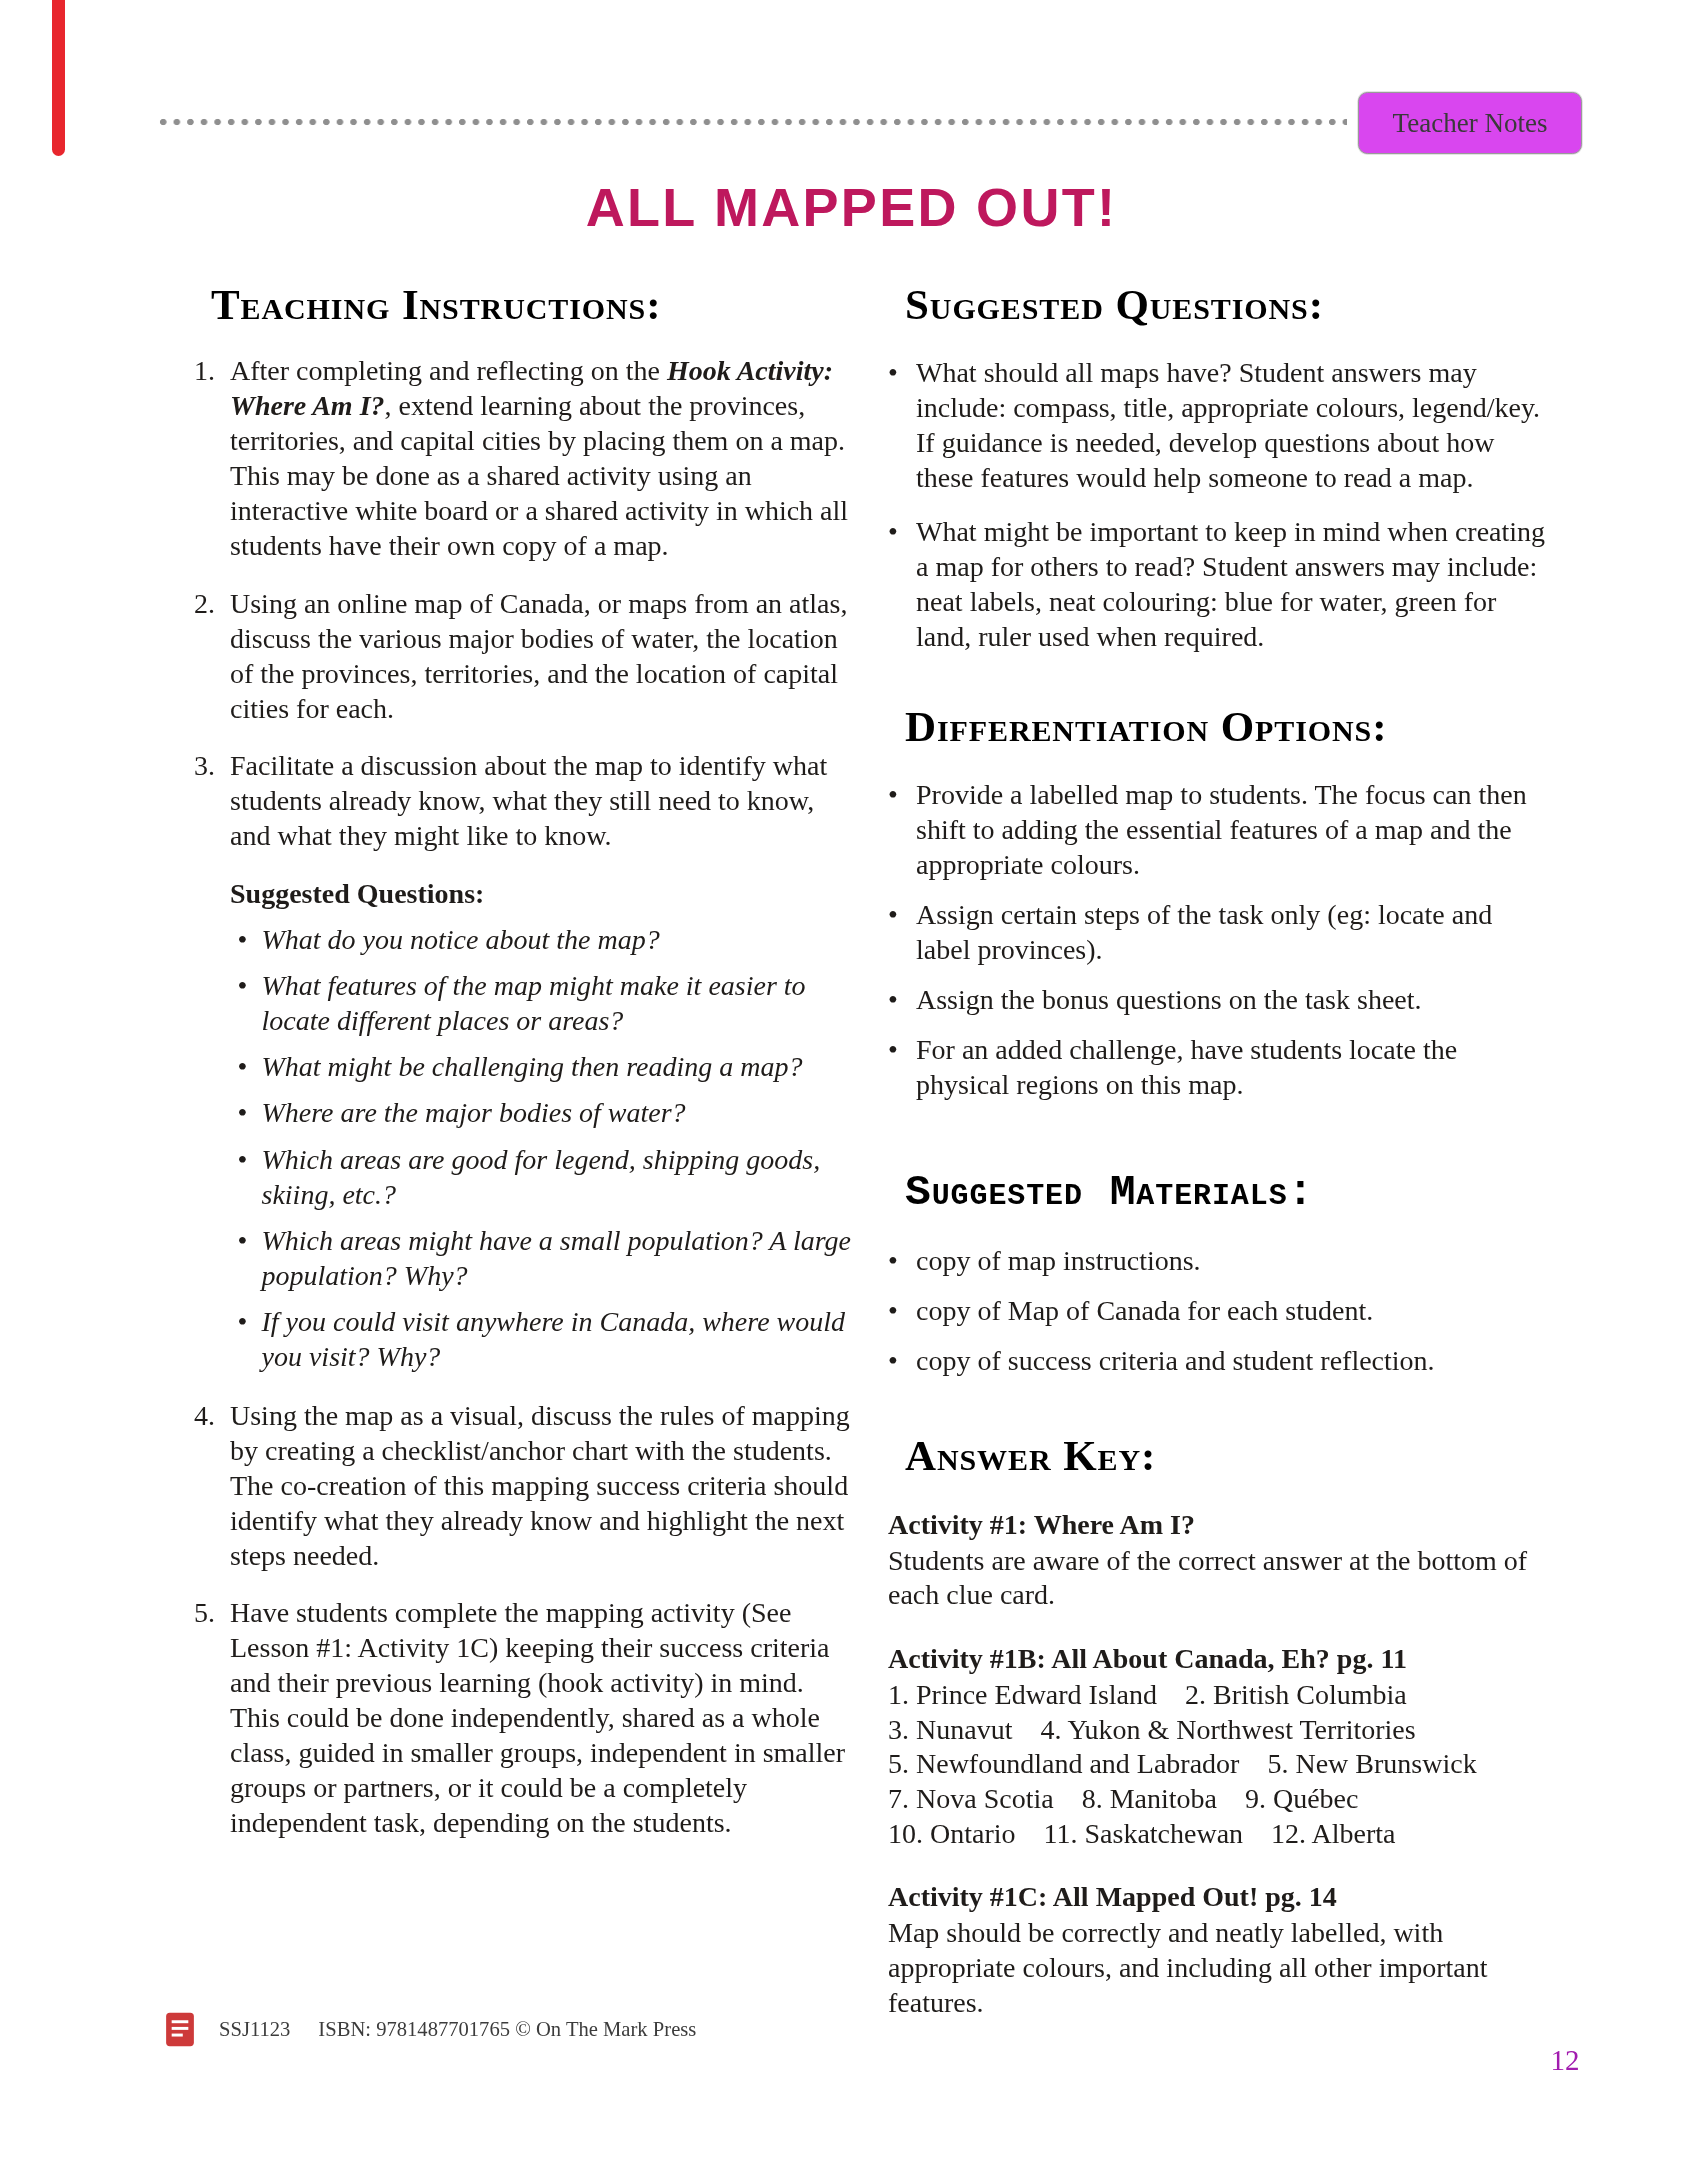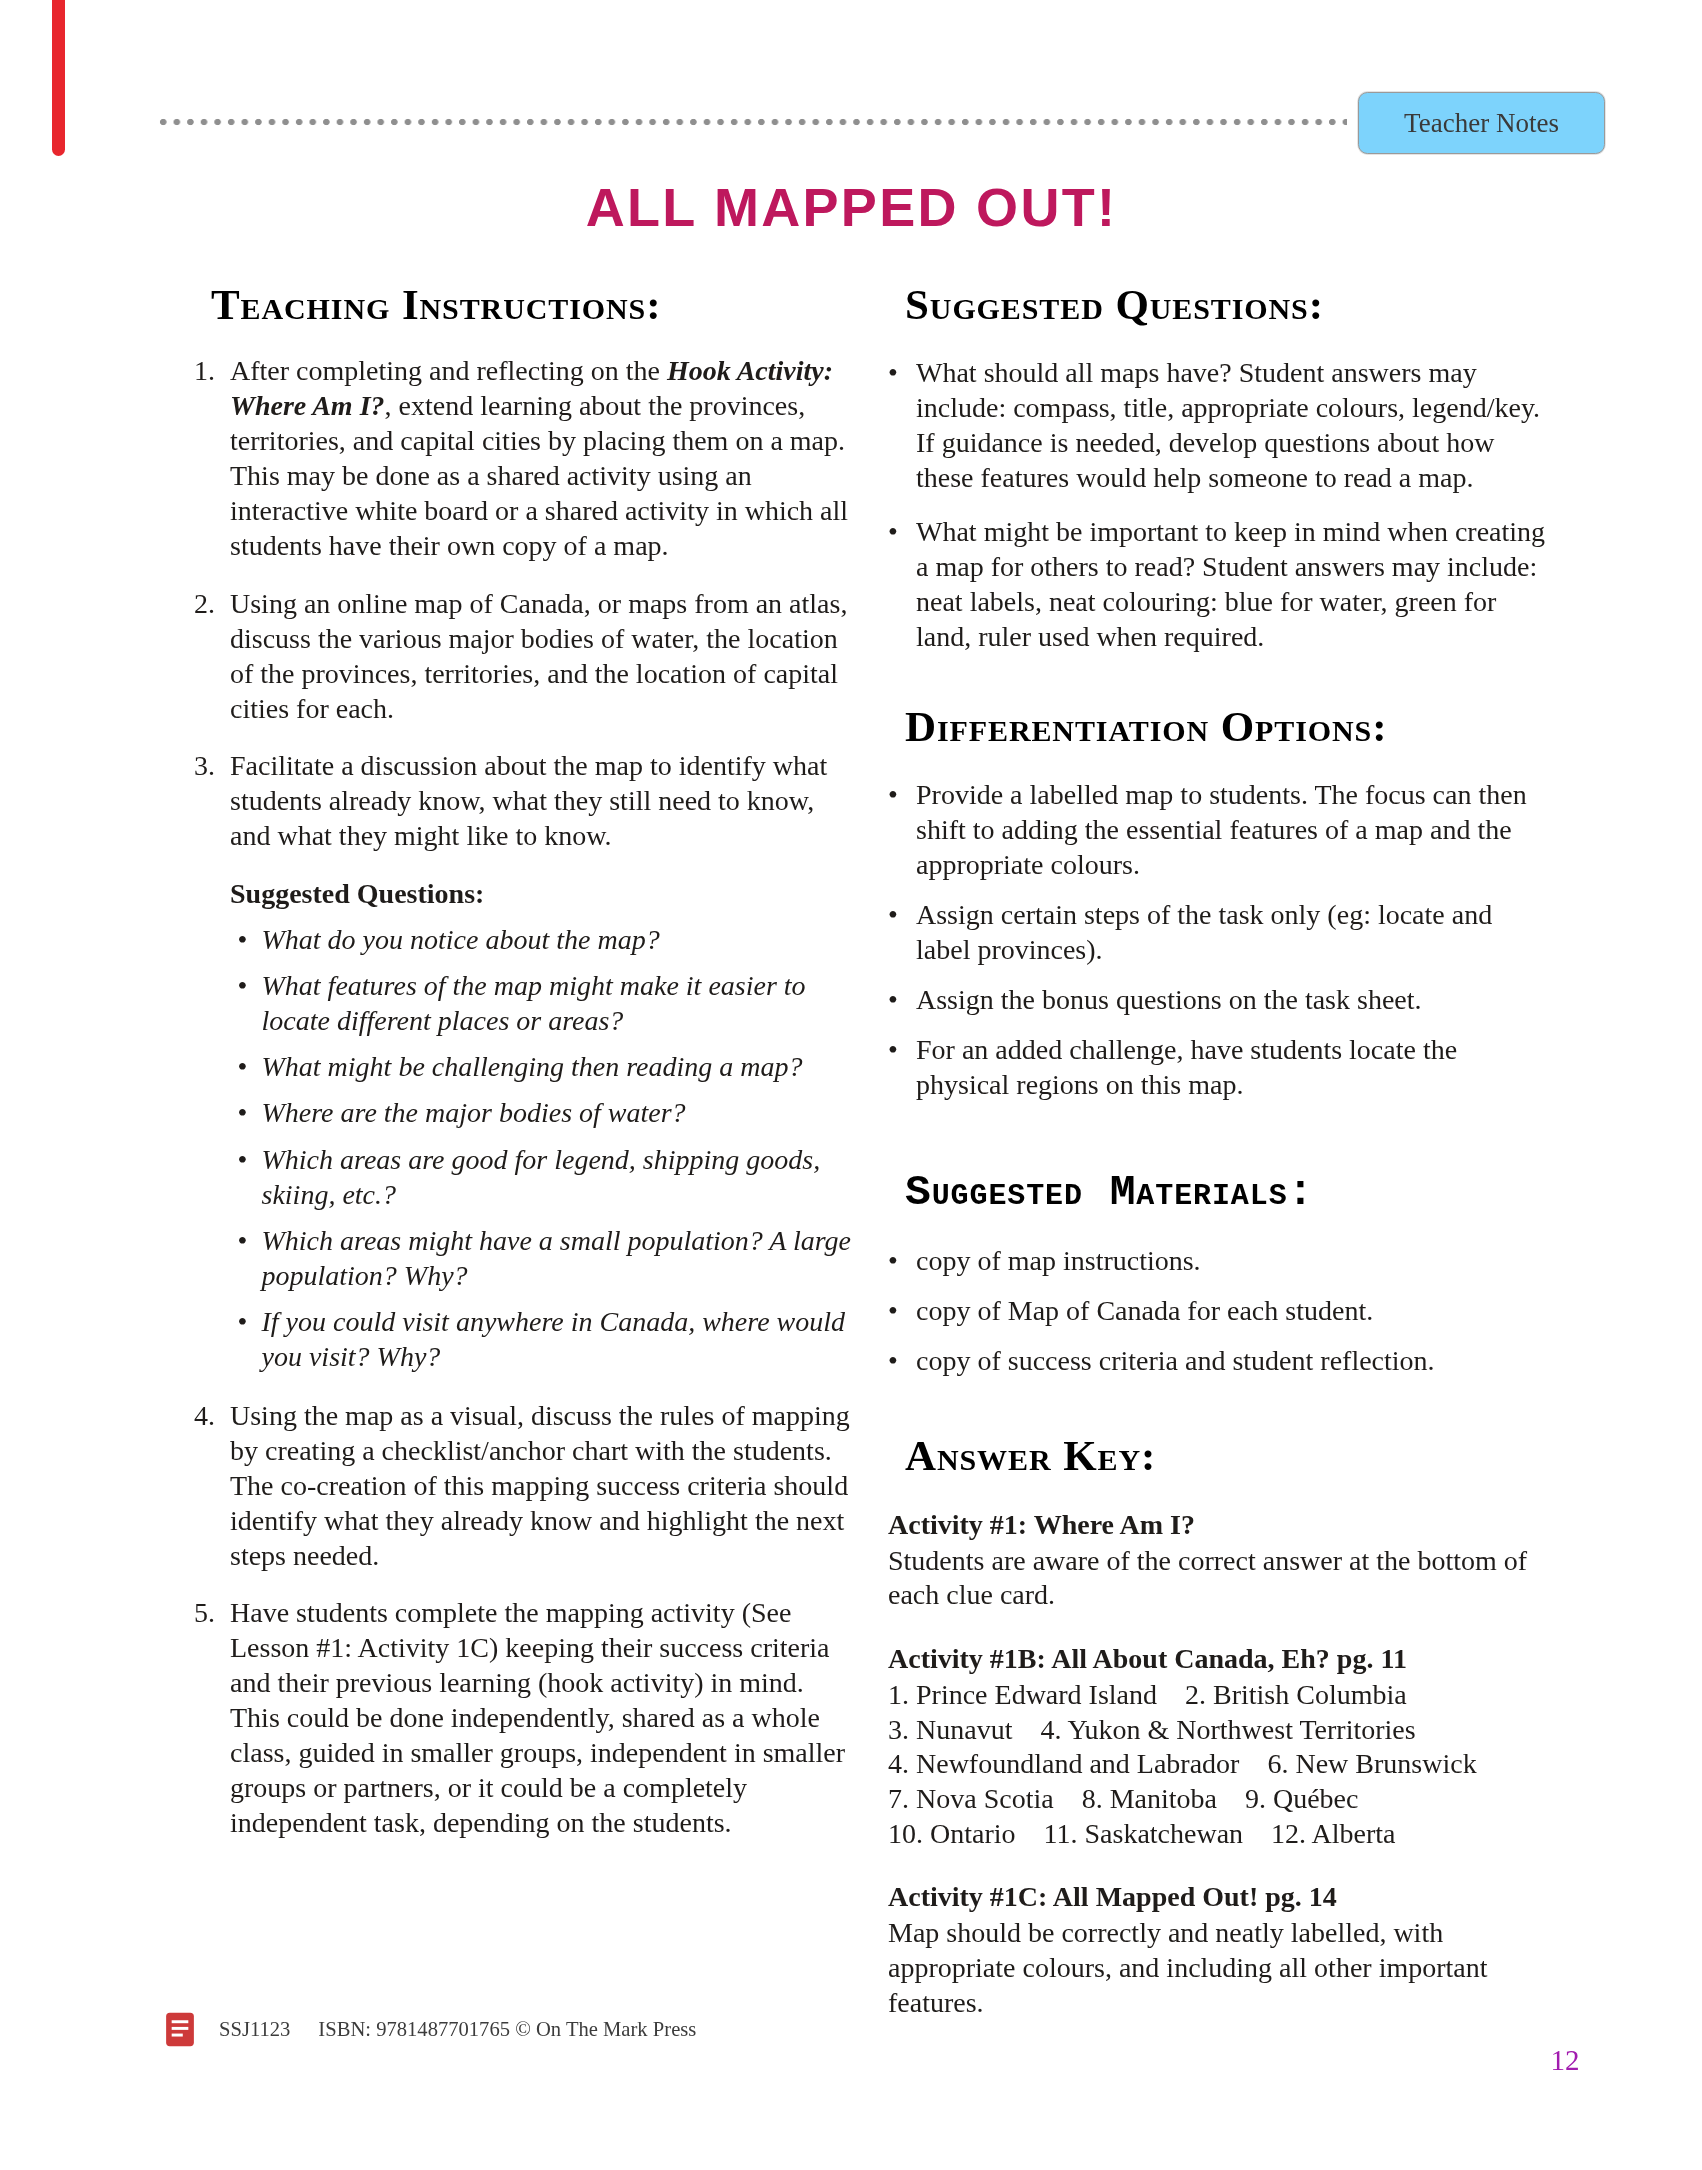--- a/index.html
+++ b/index.html
@@ -16,22 +16,22 @@
   .corner-bar {
     position:absolute; left:52px; top:0; width:13px; height:156px;
     background:#e8262d; border-radius:0 0 6.6px 6.6px;
   }
   .dotted-rule {
     position:absolute; left:159px; top:118px; width:1188px; height:8.4px;
     background-image:radial-gradient(circle at 4.2px 4.2px, #8f8f8f 2.9px, transparent 3.7px);
     background-size:13.6px 8.4px; background-repeat:repeat-x;
   }
   .teacher-tab {
-    position:absolute; left:1358px; top:92px; width:247px; height:62px;
-    border:1.9px solid #9a9a9a; border-radius:9.4px; background:#7dd3fc;
+    position:absolute; left:1358px; top:92px; width:224px; height:62px;
+    border:1.9px solid #9a9a9a; border-radius:9.4px; background:#d946ef;
     box-shadow:0 0 0 0.9px #e3e3e3;
     display:flex; align-items:center; justify-content:center;
     font-size:27px; color:#3a3a3a;
   }
 
   .page-title {
     position:absolute; left:159px; top:176px; width:1385px;
     text-align:center;
     font-family:"Liberation Sans", sans-serif; font-weight:bold;
     font-size:54px; letter-spacing:2.3px; color:#be185d;
@@ -216,21 +216,21 @@
 
     <div class="answer">
       <div class="answer-title">Activity #1: Where Am I?</div>
       <div class="answer-text">Students are aware of the correct answer at the bottom of each clue card.</div>
     </div>
 
     <div class="answer">
       <div class="answer-title">Activity #1B: All About Canada, Eh? pg. 11</div>
       <div class="answer-line">1. Prince Edward Island 2. British Columbia</div>
       <div class="answer-line">3. Nunavut 4. Yukon &amp; Northwest Territories</div>
-      <div class="answer-line">4. Newfoundland and Labrador 6. New Brunswick</div>
+      <div class="answer-line">5. Newfoundland and Labrador 5. New Brunswick</div>
       <div class="answer-line">7. Nova Scotia 8. Manitoba 9. Québec</div>
       <div class="answer-line">10. Ontario 11. Saskatchewan 12. Alberta</div>
     </div>
 
     <div class="answer">
       <div class="answer-title">Activity #1C: All Mapped Out! pg. 14</div>
       <div class="answer-text">Map should be correctly and neatly labelled, with appropriate colours, and including all other important features.</div>
     </div>
 
   </div>

